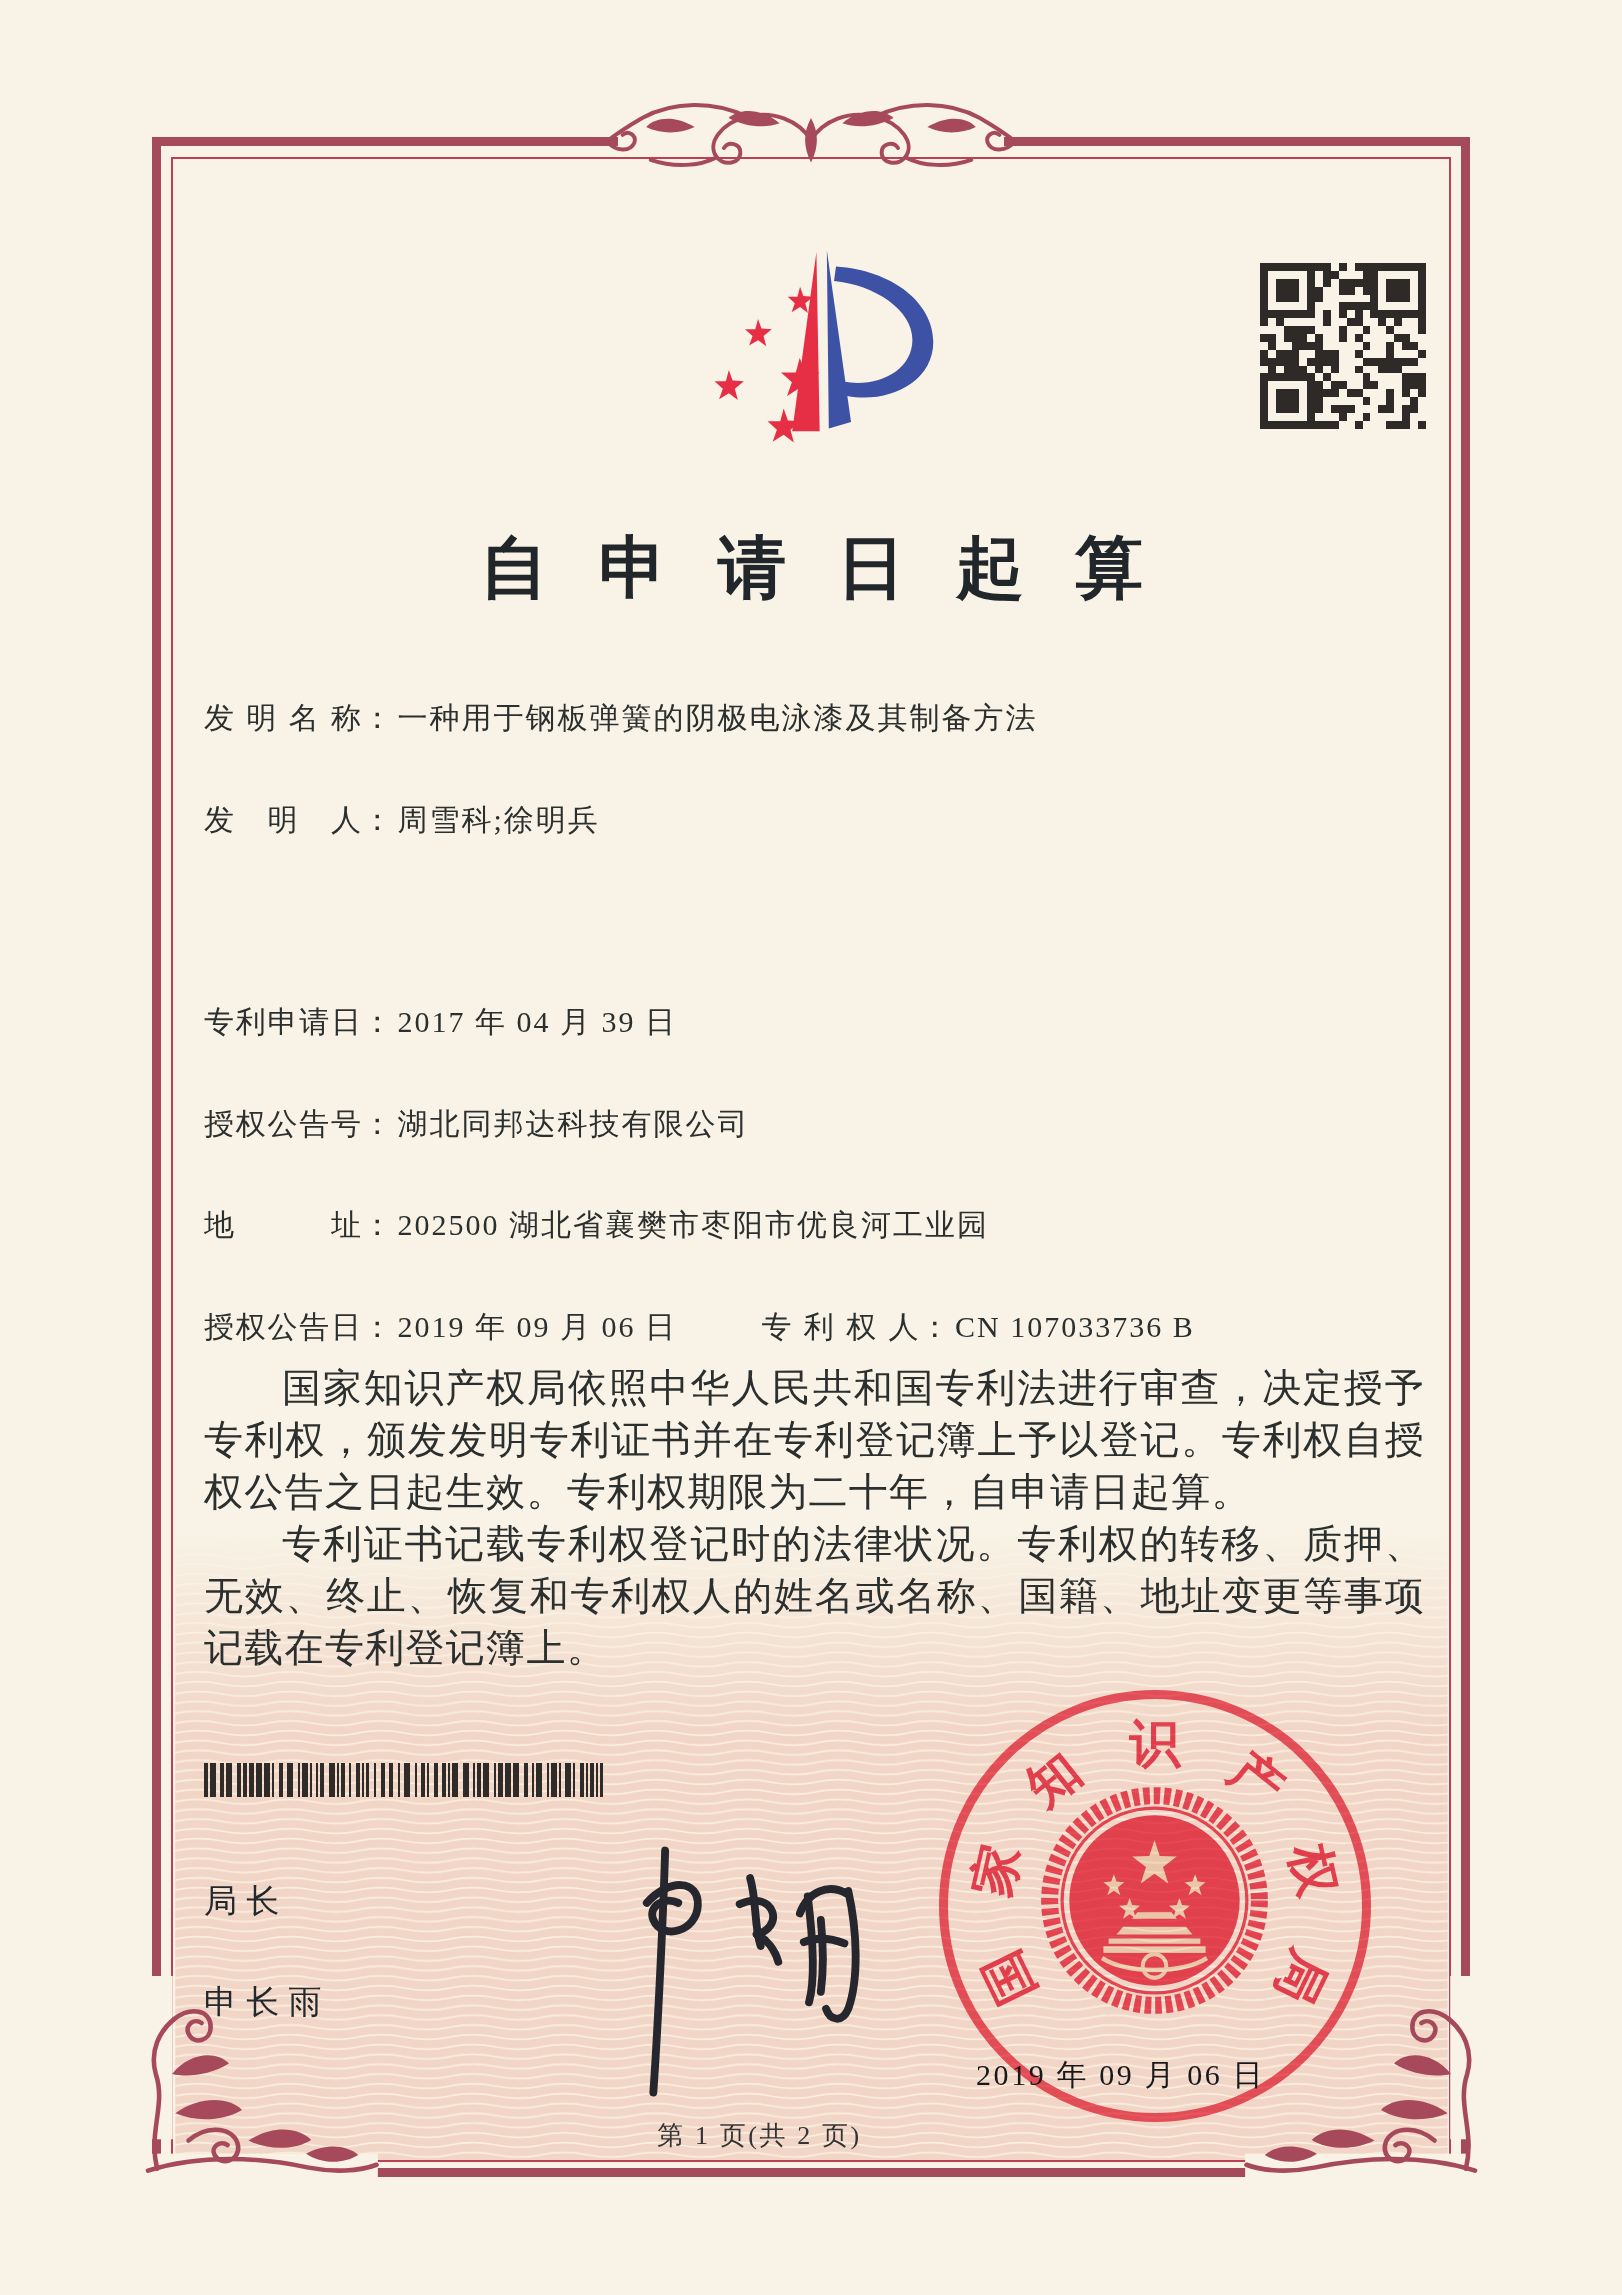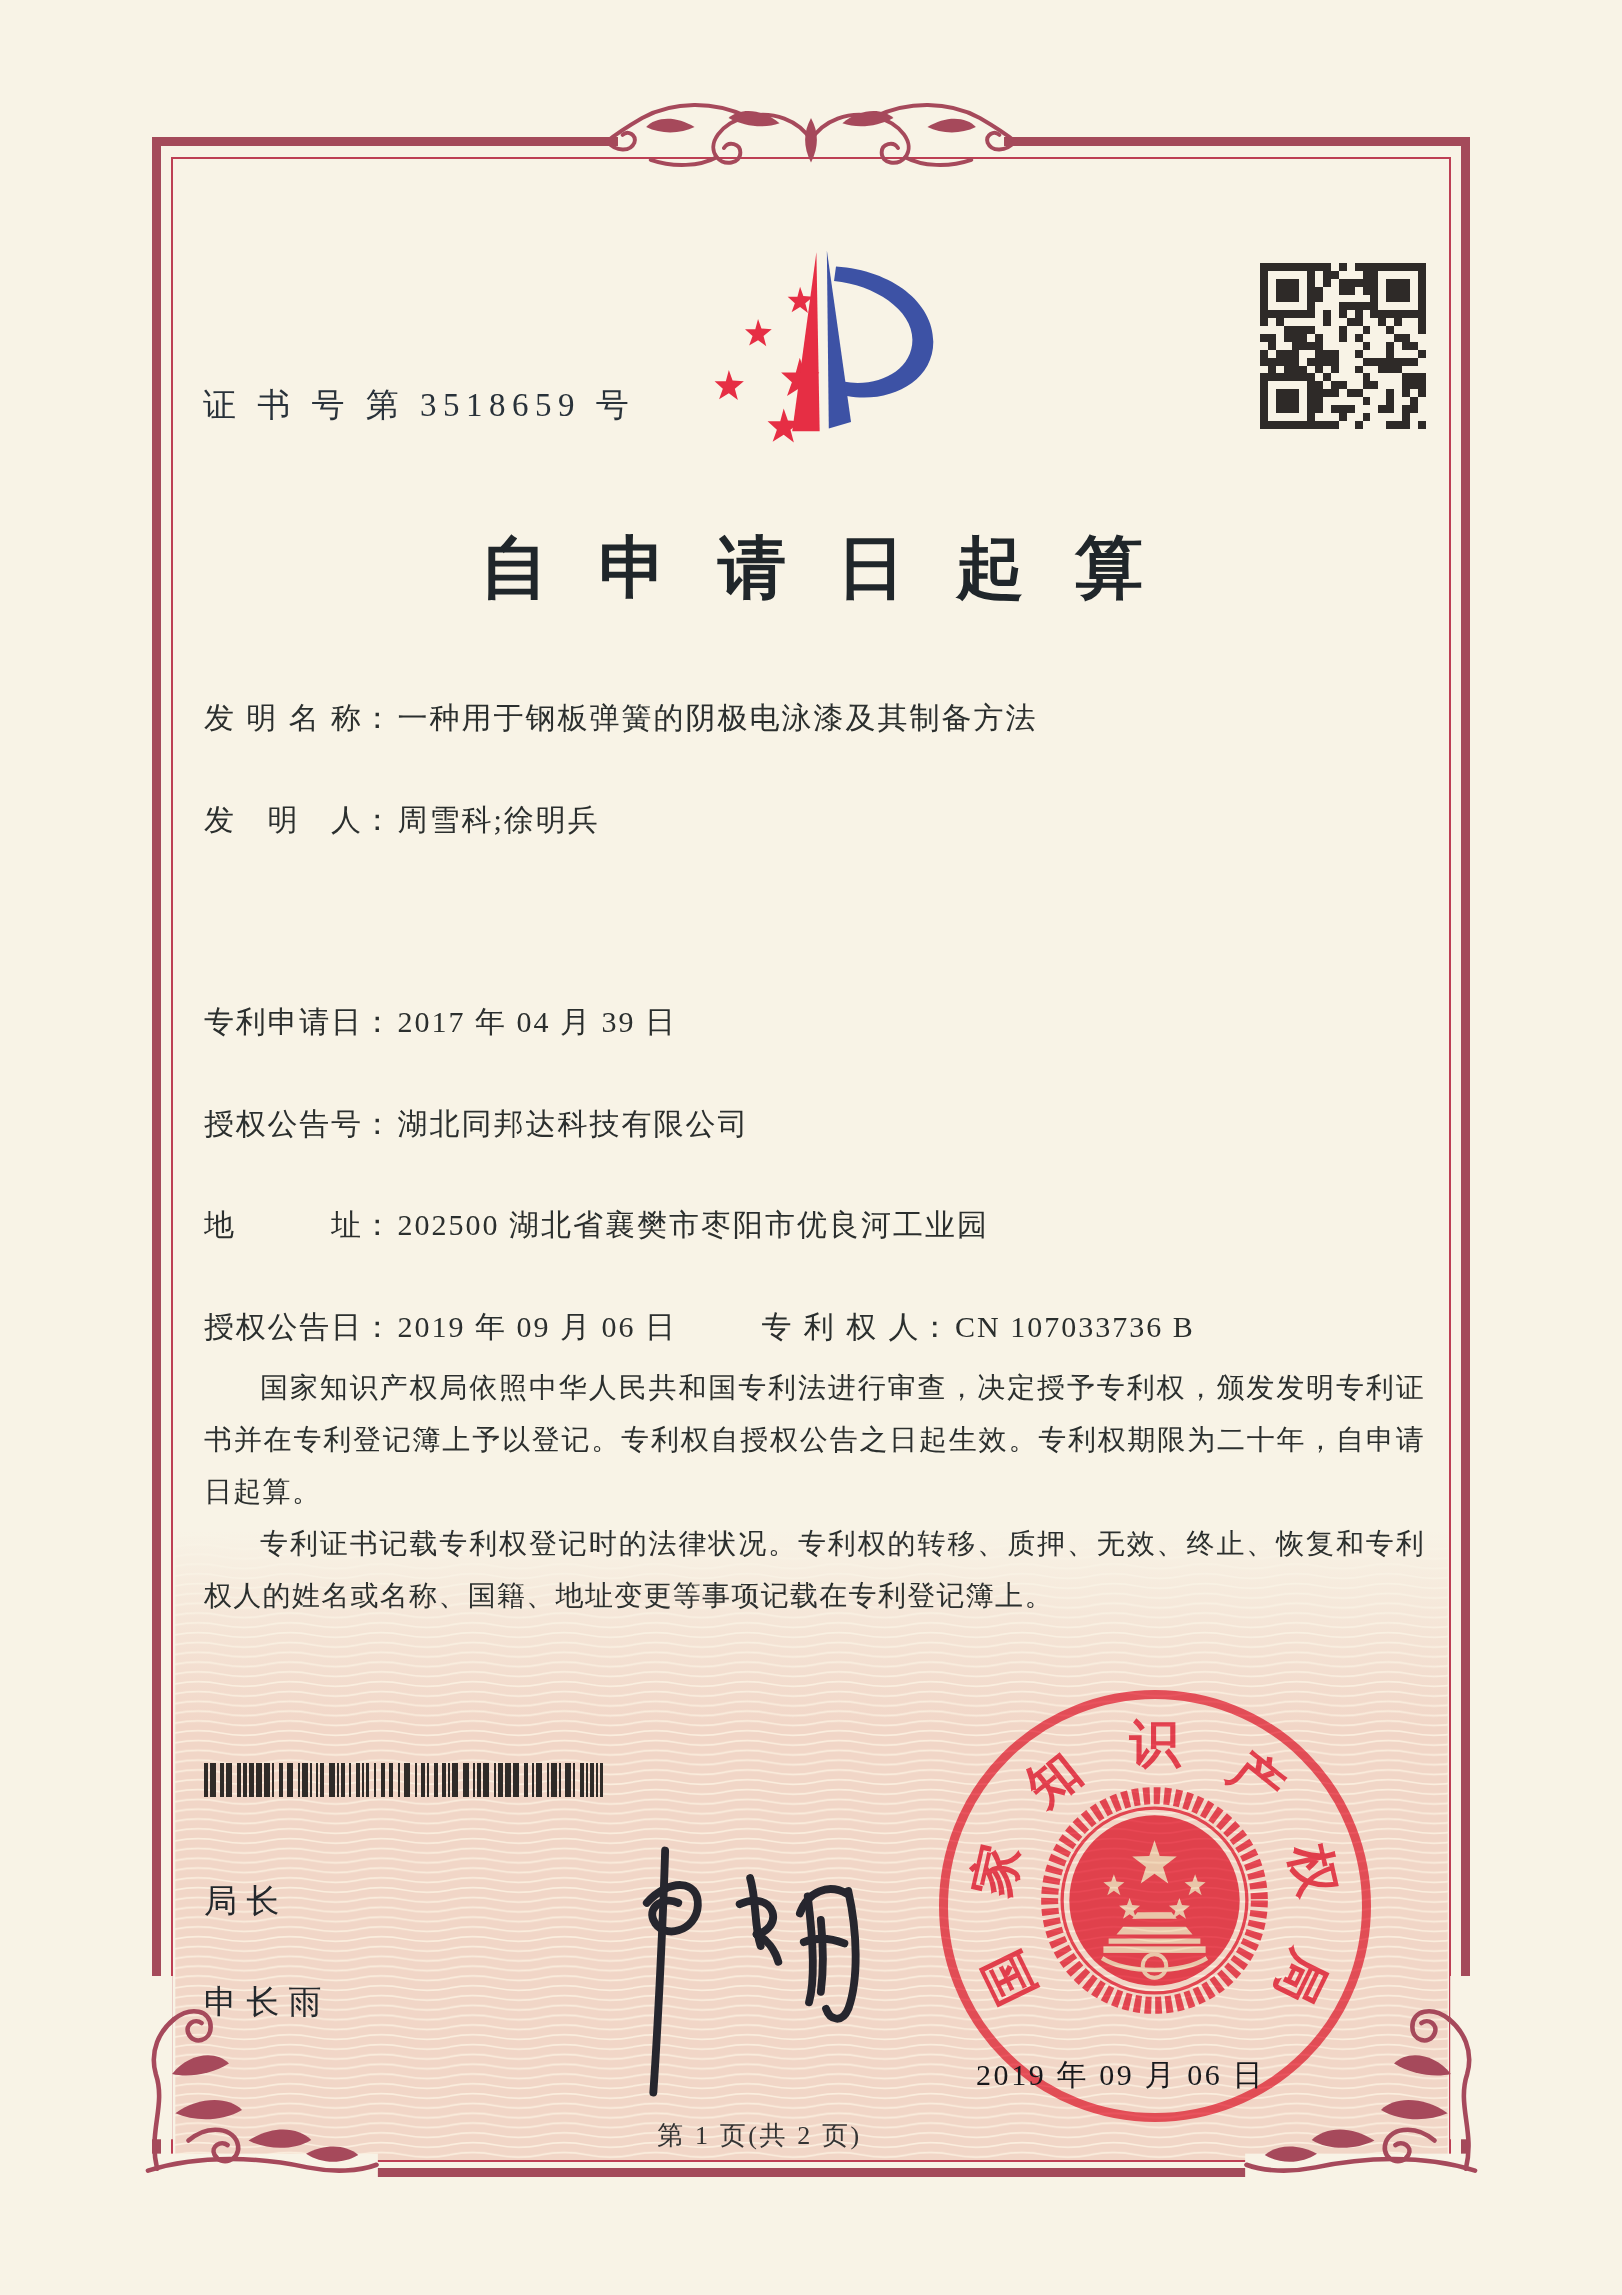--- a/index.html
+++ b/index.html
@@ -29,21 +29,21 @@
   .title{position:absolute;left:0;top:523px;width:1623px;text-align:center;
     font-size:68px;font-weight:600;letter-spacing:51px;padding-left:51px;
     box-sizing:border-box;color:#20262a;}
   
   .frow{position:absolute;left:204px;font-size:30px;white-space:nowrap;color:#2b2f2e;}
   .flabel{display:inline-block;width:157px;text-align:justify;text-align-last:justify;vertical-align:bottom;}
   .colon{margin:0 5.2px 0 1.3px;}
   .fvalue{letter-spacing:2px;}
   .grant-pair2{margin-left:77px;}
   
-  .body-text{position:absolute;left:204px;top:1362px;width:1221px;font-size:28px;
+  .body-text{position:absolute;left:204px;top:1362px;width:1221px;font-size:39px;
     line-height:52px;color:#2b2f2e;text-align:justify;}
   .body-text p{margin:0;text-indent:2em;letter-spacing:1.3px;}
   
   .barcode{position:absolute;left:204px;top:1763px;height:34px;display:flex;align-items:stretch;}
   .barcode i{display:block;height:34px;background:#2f2b28;}
   .director-title{position:absolute;left:204px;top:1879px;font-size:33px;letter-spacing:9.2px;color:#23282c;}
   .director-name{position:absolute;left:204px;top:1980px;font-size:33px;letter-spacing:9.2px;color:#23282c;}
   .signature{position:absolute;left:584px;top:1840px;width:314px;height:288px;}
   
   .seal{position:absolute;left:939px;top:1690px;width:432px;height:432px;border-radius:50%;
@@ -136,21 +136,20 @@
       <path d="M120,252 C150,226 192,232 196,260 C199,283 170,292 160,274 C153,261 170,251 180,259"></path>
     </g>
     <g fill="#a6495b">
       <path d="M95,150 C120,118 162,113 182,134 C156,150 120,156 95,150 Z"></path>
       <path d="M100,210 C136,184 182,184 202,205 C171,223 130,223 100,210 Z"></path>
       <path d="M212,252 C248,228 288,231 308,251 C280,268 240,266 212,252 Z"></path>
       <path d="M300,272 C330,256 362,258 380,274 C355,289 322,287 300,272 Z"></path>
     </g>
   </svg>
 
-  <div class="cert-no">证 书 号 第 3518659 号</div>
 
   <svg class="logo" viewBox="0 0 380 320">
     <g fill="#e62e44">
       <path d="M93,61 l5,14 15,1 -12,10 4,15 -12,-9 -13,8 5,-14 -11,-10 15,0 Z" transform="translate(55,0)"></path>
       <path d="M93,61 l5,14 15,1 -12,10 4,15 -12,-9 -13,8 5,-14 -11,-10 15,0 Z" transform="translate(-14,46) scale(1.05)"></path>
       <path d="M93,61 l5,14 15,1 -12,10 4,15 -12,-9 -13,8 5,-14 -11,-10 15,0 Z" transform="translate(8,78) scale(1.5)"></path>
       <path d="M93,61 l5,14 15,1 -12,10 4,15 -12,-9 -13,8 5,-14 -11,-10 15,0 Z" transform="translate(-68,118) scale(1.15)"></path>
       <path d="M93,61 l5,14 15,1 -12,10 4,15 -12,-9 -13,8 5,-14 -11,-10 15,0 Z" transform="translate(2,168) scale(1.3)"></path>
       <polygon points="173,8 178,282 136,282"></polygon>
     </g>

